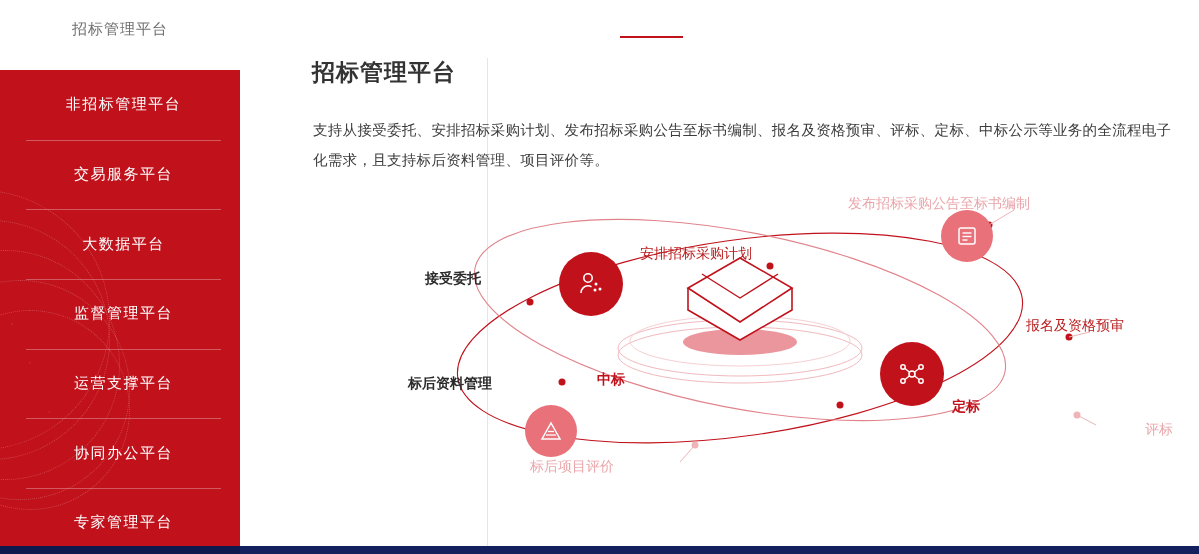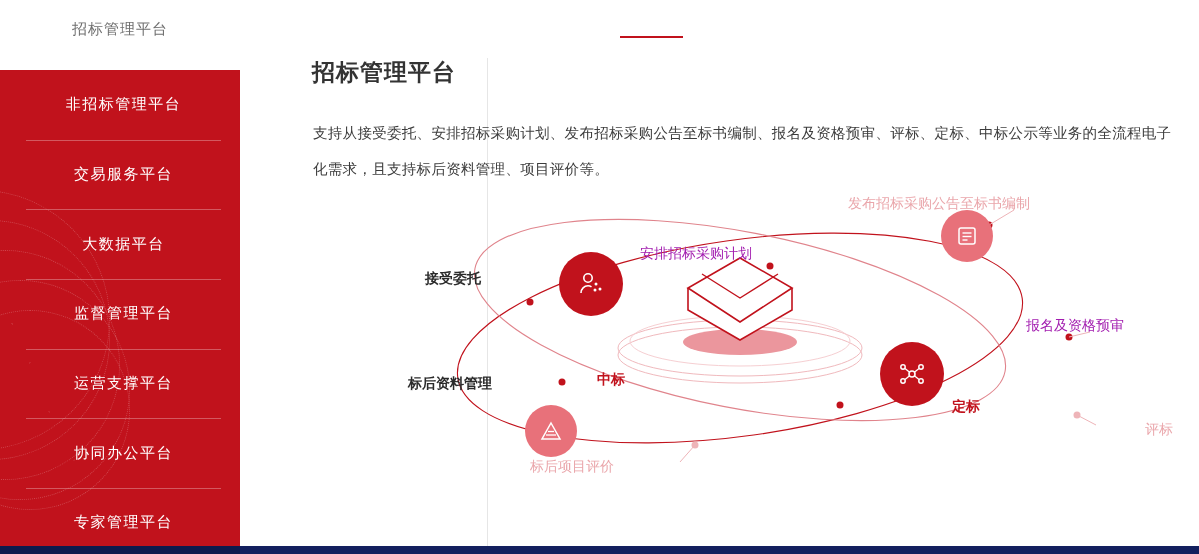--- a/index.html
+++ b/index.html
@@ -90,42 +90,42 @@
     left: 72px; top: 42px;
     font-size: 23px;
     color: #333333;
     letter-spacing: 1px;
   }
   #page-desc {
     position: absolute;
     left: 73px; top: 100px;
     width: 862px;
     font-size: 14.5px;
-    line-height: 36px;
+    line-height: 30px;
     color: #3c3c3c;
     letter-spacing: 0.3px;
   }
 
   
   #diagram {
     position: absolute;
     left: 60px; top: 170px;
     width: 880px; height: 330px;
   }
   #diagram svg { display: block; }
 
   .dlabel {
     position: absolute;
     font-size: 14px;
     white-space: nowrap;
   }
   .dlabel.dark { color: #2b2b2b; font-weight: bold; }
   .dlabel.red  { color: #c1121c; font-weight: bold; }
   .dlabel.faint{ color: #eaa6ab; }
-  .dlabel.mid  { color: #a21caf; }
+  .dlabel.mid  { color: #b91c1c; }
 
   
   .node {
     position: absolute;
     border-radius: 50%;
     background: #c1121c;
     display: flex; align-items: center; justify-content: center;
     color: #fff;
   }
   .node.light { background: #e8717a; }

